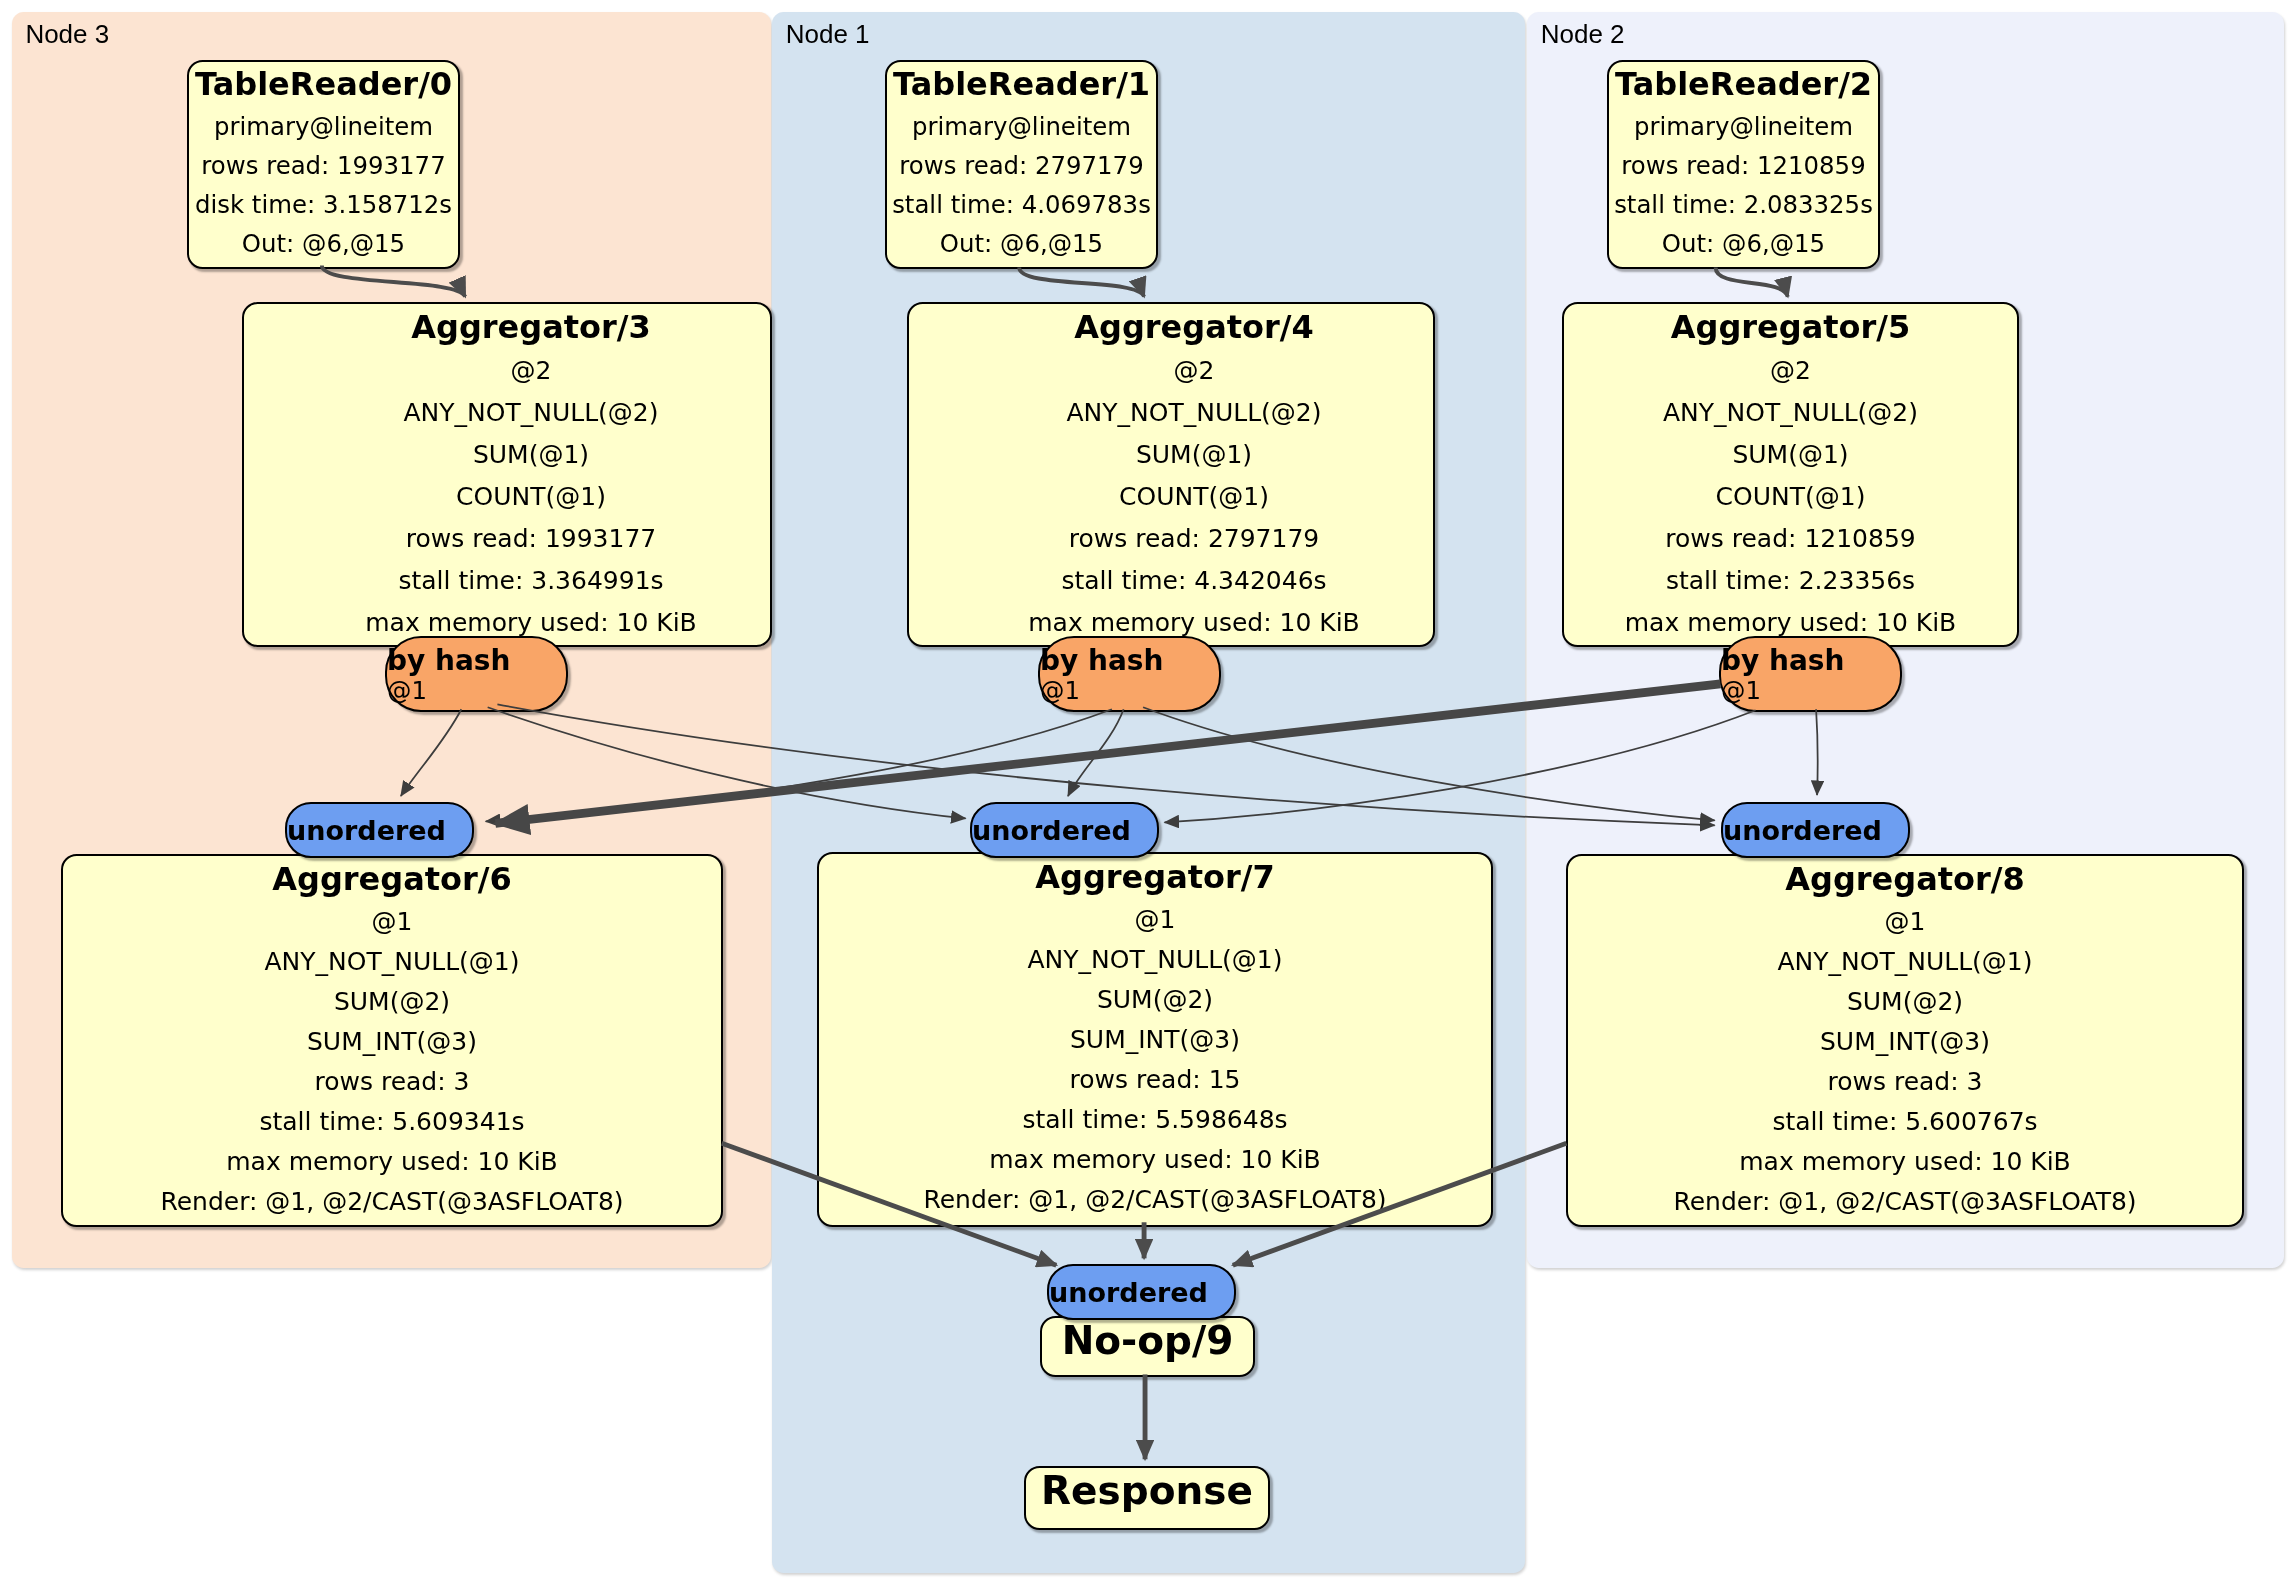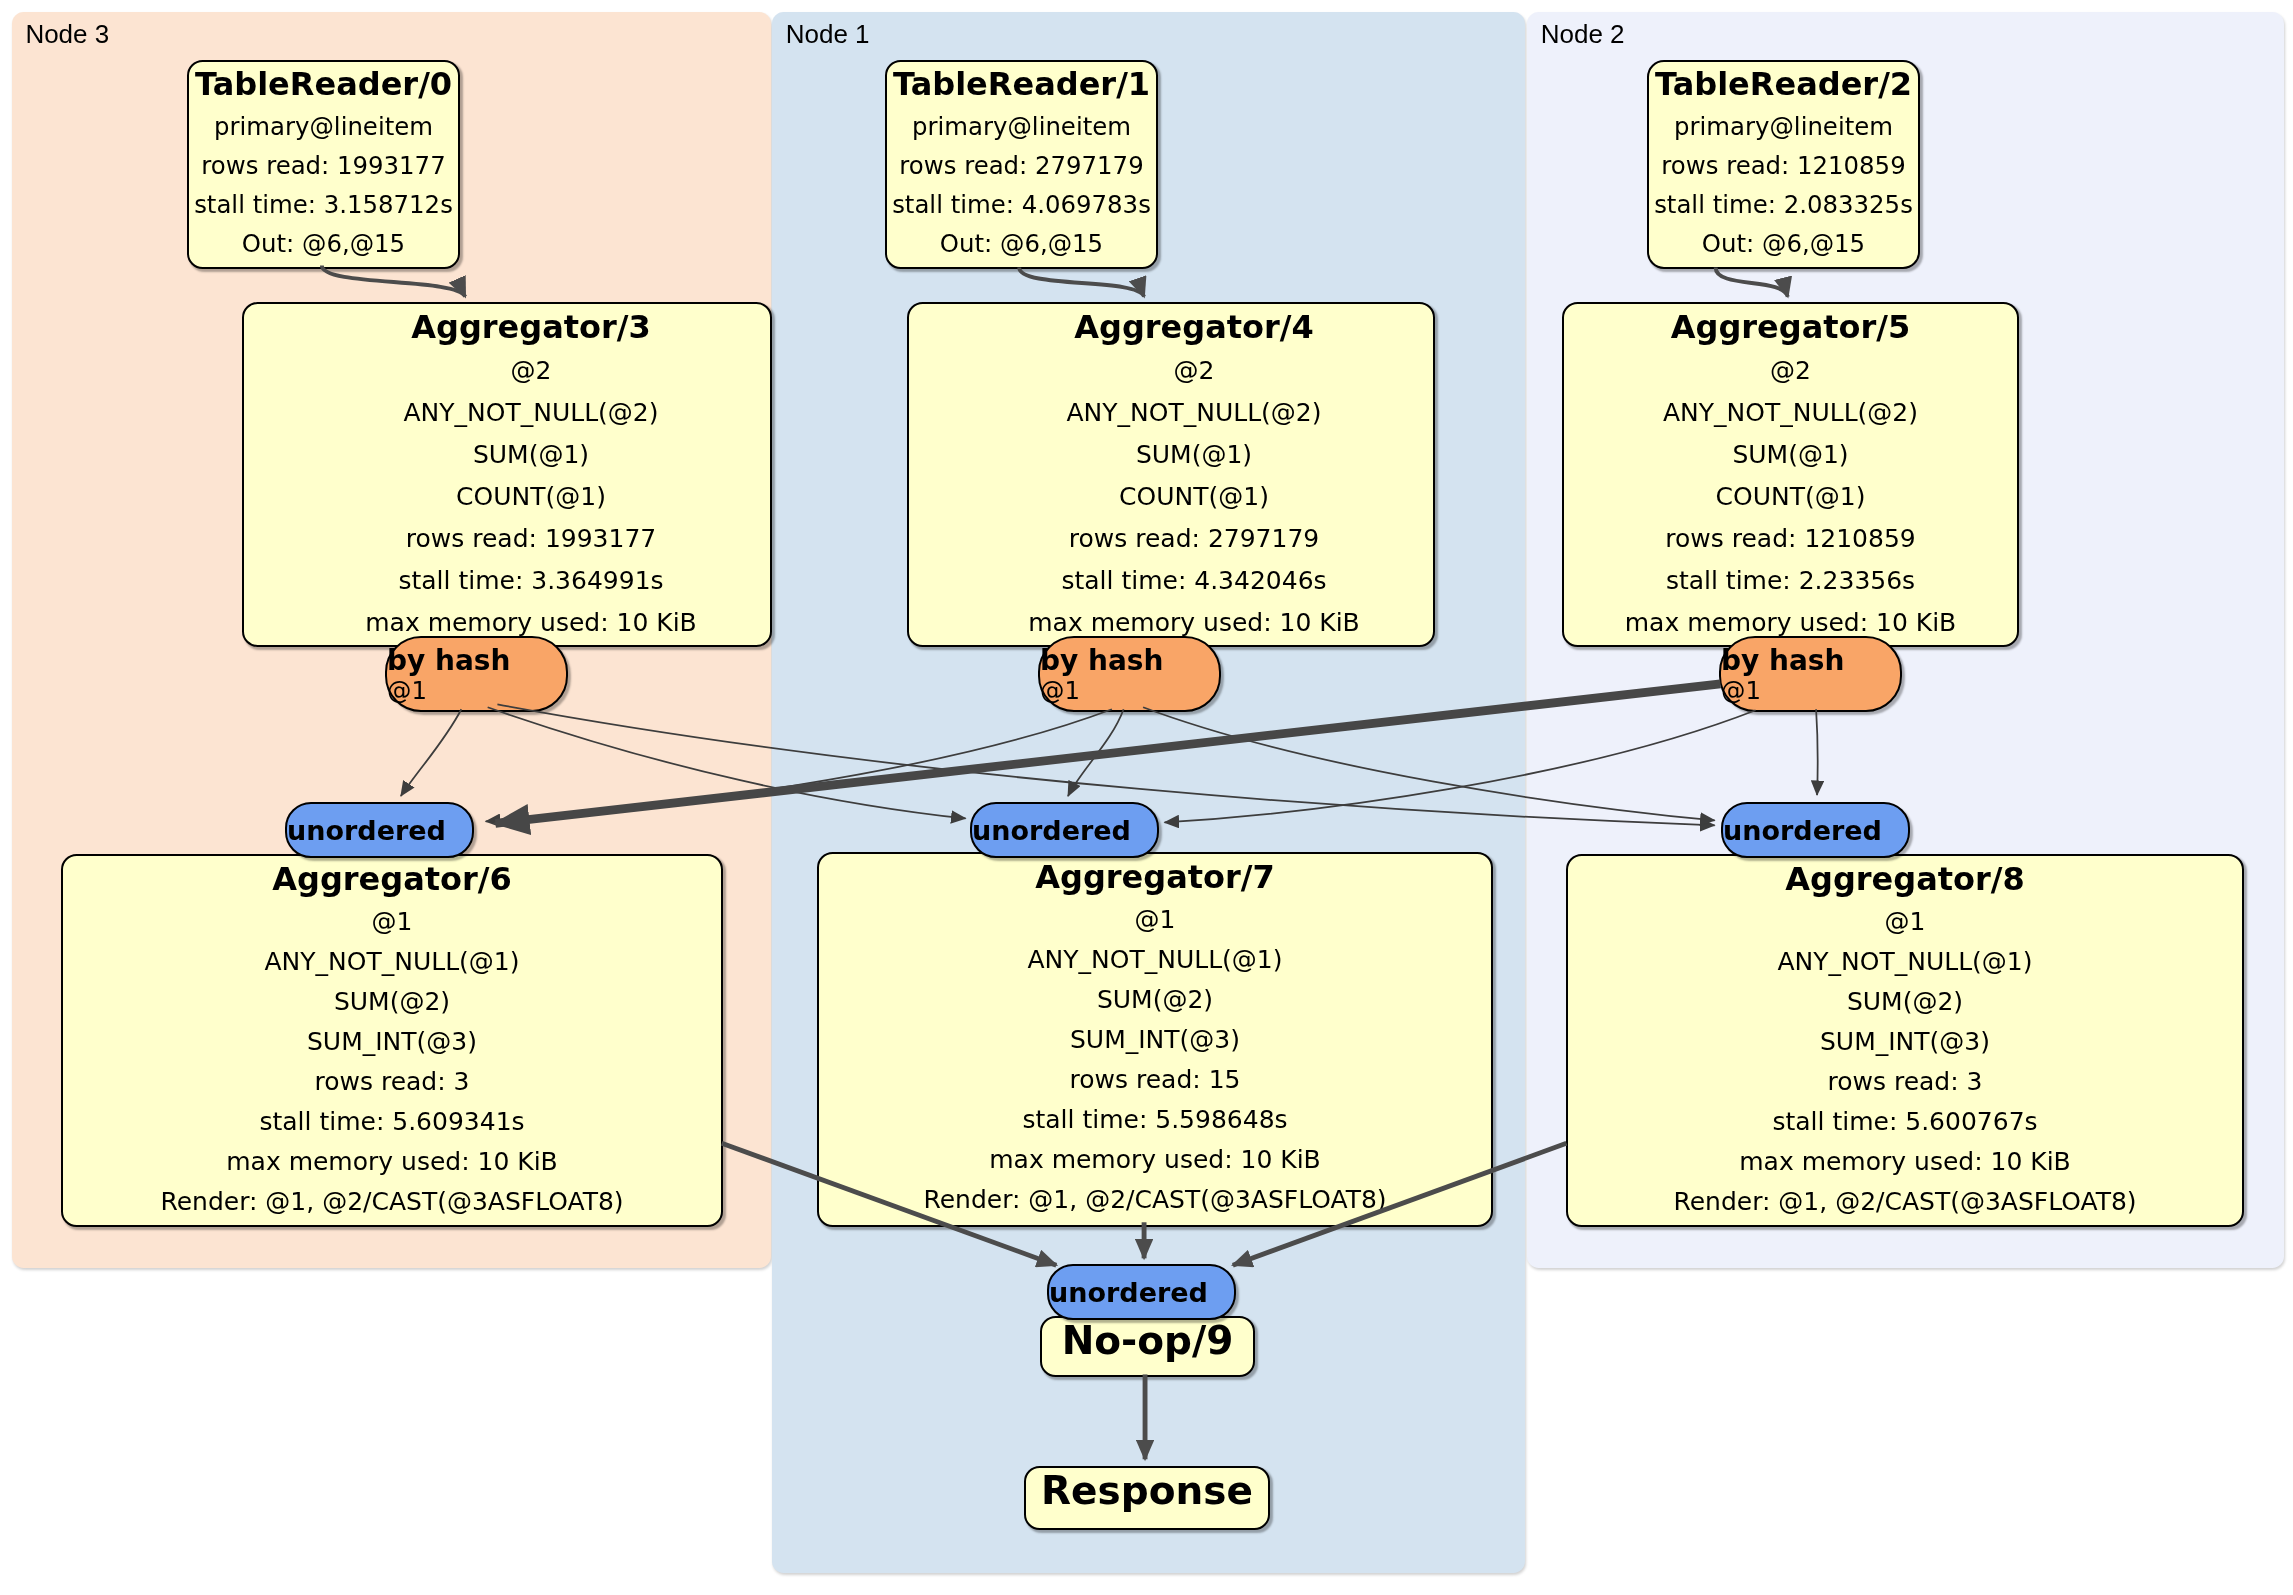--- a/index.html
+++ b/index.html
@@ -33,21 +33,21 @@
   #byhash3{left:385px;top:636px;}
   #uno3{left:285px;top:802px;}
   #agg6{left:61px;top:854px;width:658px;height:369px;}
   
   #tr1{left:885px;top:60px;width:269px;height:205px;}
   #agg4{left:907px;top:302px;width:478px;height:341px;padding-left:46px;}
   #byhash4{left:1038px;top:636px;}
   #uno1{left:970px;top:802px;}
   #agg7{left:817px;top:852px;width:672px;height:371px;}
   
-  #tr2{left:1647px;top:60px;width:269px;height:205px;border-radius:17px;}
+  #tr2{left:1607px;top:60px;width:269px;height:205px;}
   #agg5{left:1562px;top:302px;width:453px;height:341px;}
   #byhash5{left:1719px;top:636px;}
   #uno2{left:1721px;top:802px;}
   #agg8{left:1566px;top:854px;width:674px;height:369px;}
   
   #unob{left:1047px;top:1264px;}
   #noop{left:1040px;top:1316px;width:211px;height:57px;}
   #resp{left:1024px;top:1466px;width:242px;height:60px;}
   #noop .btitle,#resp .btitle{font-size:39px;}
 
@@ -72,21 +72,21 @@
     <div class="region-label">Node 1</div>
   </div>
   <div class="region" id="region-n2">
     <div class="region-label">Node 2</div>
   </div>
 
   <div class="gbox tr" id="tr0">
     <div class="btitle">TableReader/0</div>
     <div class="bline">primary@lineitem</div>
     <div class="bline">rows read: 1993177</div>
-    <div class="bline">stall time: 3.158712s</div>
+    <div class="bline">disk time: 3.158712s</div>
     <div class="bline">Out: @6,@15</div>
   </div>
   <div class="gbox" id="agg3">
     <div class="btitle">Aggregator/3</div>
     <div class="bline">@2</div>
     <div class="bline">ANY_NOT_NULL(@2)</div>
     <div class="bline">SUM(@1)</div>
     <div class="bline">COUNT(@1)</div>
     <div class="bline">rows read: 1993177</div>
     <div class="bline">stall time: 3.364991s</div>

